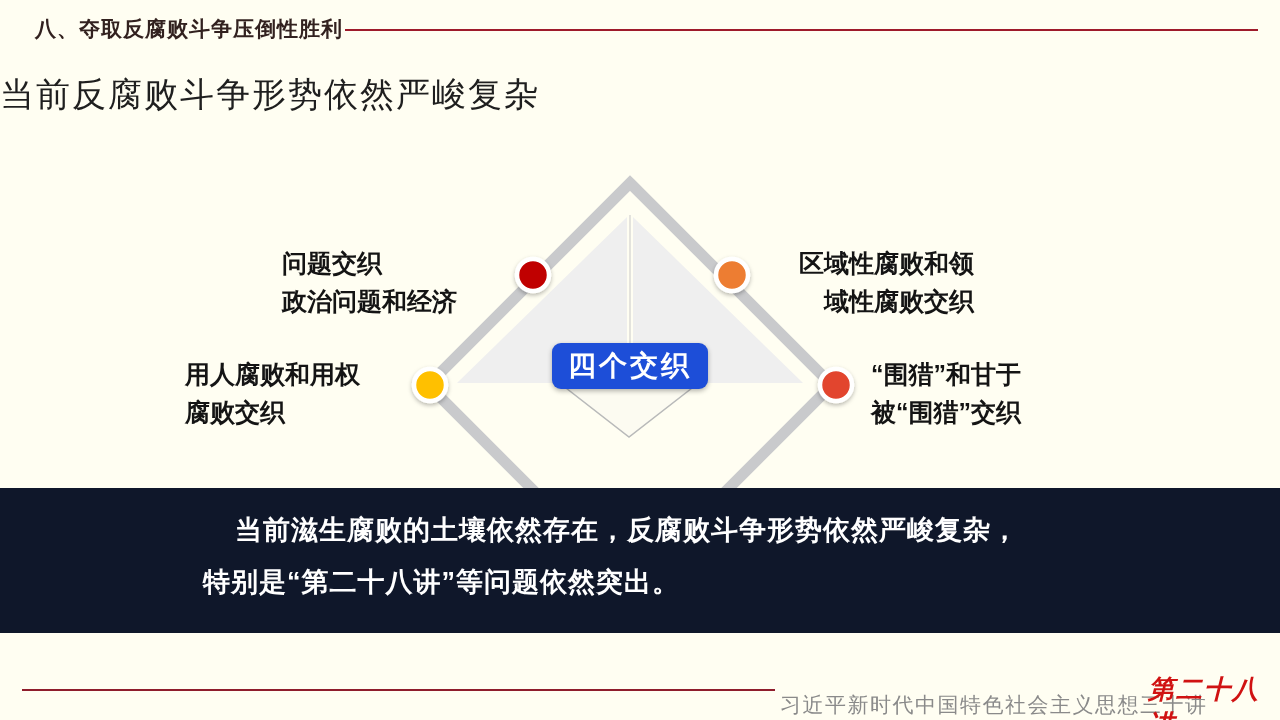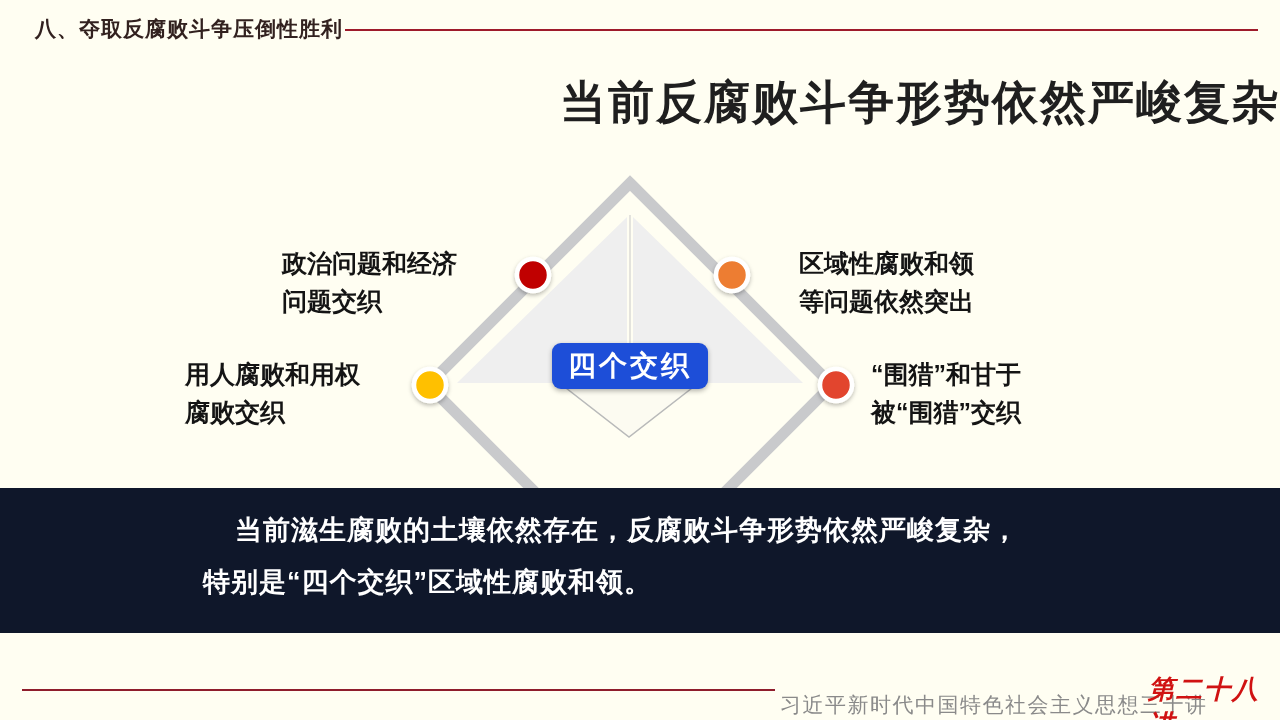--- a/index.html
+++ b/index.html
@@ -4,22 +4,22 @@
 <style>
   html,body{margin:0;padding:0;}
   body{width:1280px;height:720px;font-family:"Liberation Sans",sans-serif;}
   .slide{position:relative;width:1280px;height:720px;background:#FFFEF2;overflow:hidden;}
 
   
   .header-text{position:absolute;left:35px;top:15px;font-size:21px;font-weight:700;color:#32211F;letter-spacing:1px;}
   .header-line{position:absolute;left:345px;top:29px;width:913px;height:2px;background:#9E1B2B;}
 
   
-  .title{position:absolute;left:0;top:72px;width:1280px;margin:0;text-align:right;
-         font-size:46px;font-weight:700;color:#1F1F1F;letter-spacing:2px;}
+  .title{position:absolute;left:0;top:72px;width:1280px;margin:0;text-align:left;
+         font-size:34px;font-weight:400;color:#1F1F1F;letter-spacing:2px;}
 
   
   .diagram{position:absolute;left:0;top:0;width:1280px;height:720px;z-index:1;}
 
   
   .badge{position:absolute;left:552px;top:343px;width:156px;height:46px;z-index:3;
          background:#1d4ed8;border-radius:9px;box-shadow:0 2px 5px rgba(0,0,0,.3);
          display:flex;align-items:center;justify-content:center;
          color:#FFFFFF;font-size:28px;font-weight:700;letter-spacing:3px;}
 
@@ -71,40 +71,40 @@
 
     <circle cx="533" cy="275" r="16" stroke="#FFFFFF" stroke-width="4.5" filter="url(#dotShadow)" fill="#C00000"></circle>
     <circle cx="732" cy="275" r="16" stroke="#FFFFFF" stroke-width="4.5" filter="url(#dotShadow)" fill="#ED7D31"></circle>
     <circle cx="430" cy="385" r="16" stroke="#FFFFFF" stroke-width="4.5" filter="url(#dotShadow)" fill="#FFC000"></circle>
     <circle cx="836" cy="385" r="16" stroke="#FFFFFF" stroke-width="4.5" filter="url(#dotShadow)" fill="#E2442E"></circle>
   </svg>
 
   <div class="badge">四个交织</div>
 
   <div class="qlabel pos-tl">
+    <span>问题交织</span>
     <span>政治问题和经济</span>
-    <span>问题交织</span>
   </div>
   <div class="qlabel pos-tr">
     <span>区域性腐败和领</span>
-    <span>等问题依然突出</span>
+    <span>域性腐败交织</span>
   </div>
   <div class="qlabel pos-bl">
     <span>用人腐败和用权</span>
     <span>腐败交织</span>
   </div>
   <div class="qlabel pos-br">
     <span>“围猎”和甘于</span>
     <span>被“围猎”交织</span>
   </div>
 
   <div class="banner">
     <div class="banner-text">
       <div class="banner-line1">当前滋生腐败的土壤依然存在，反腐败斗争形势依然严峻复杂，</div>
-      <div class="banner-line2">特别是“四个交织”区域性腐败和领。</div>
+      <div class="banner-line2">特别是“第二十八讲”等问题依然突出。</div>
     </div>
   </div>
 
   <div class="footer-line"></div>
   <span class="footer-series">习近平新时代中国特色社会主义思想三十讲</span>
   <span class="footer-lecture">第二十八讲</span>
 
 </div>
 
 </body></html>

